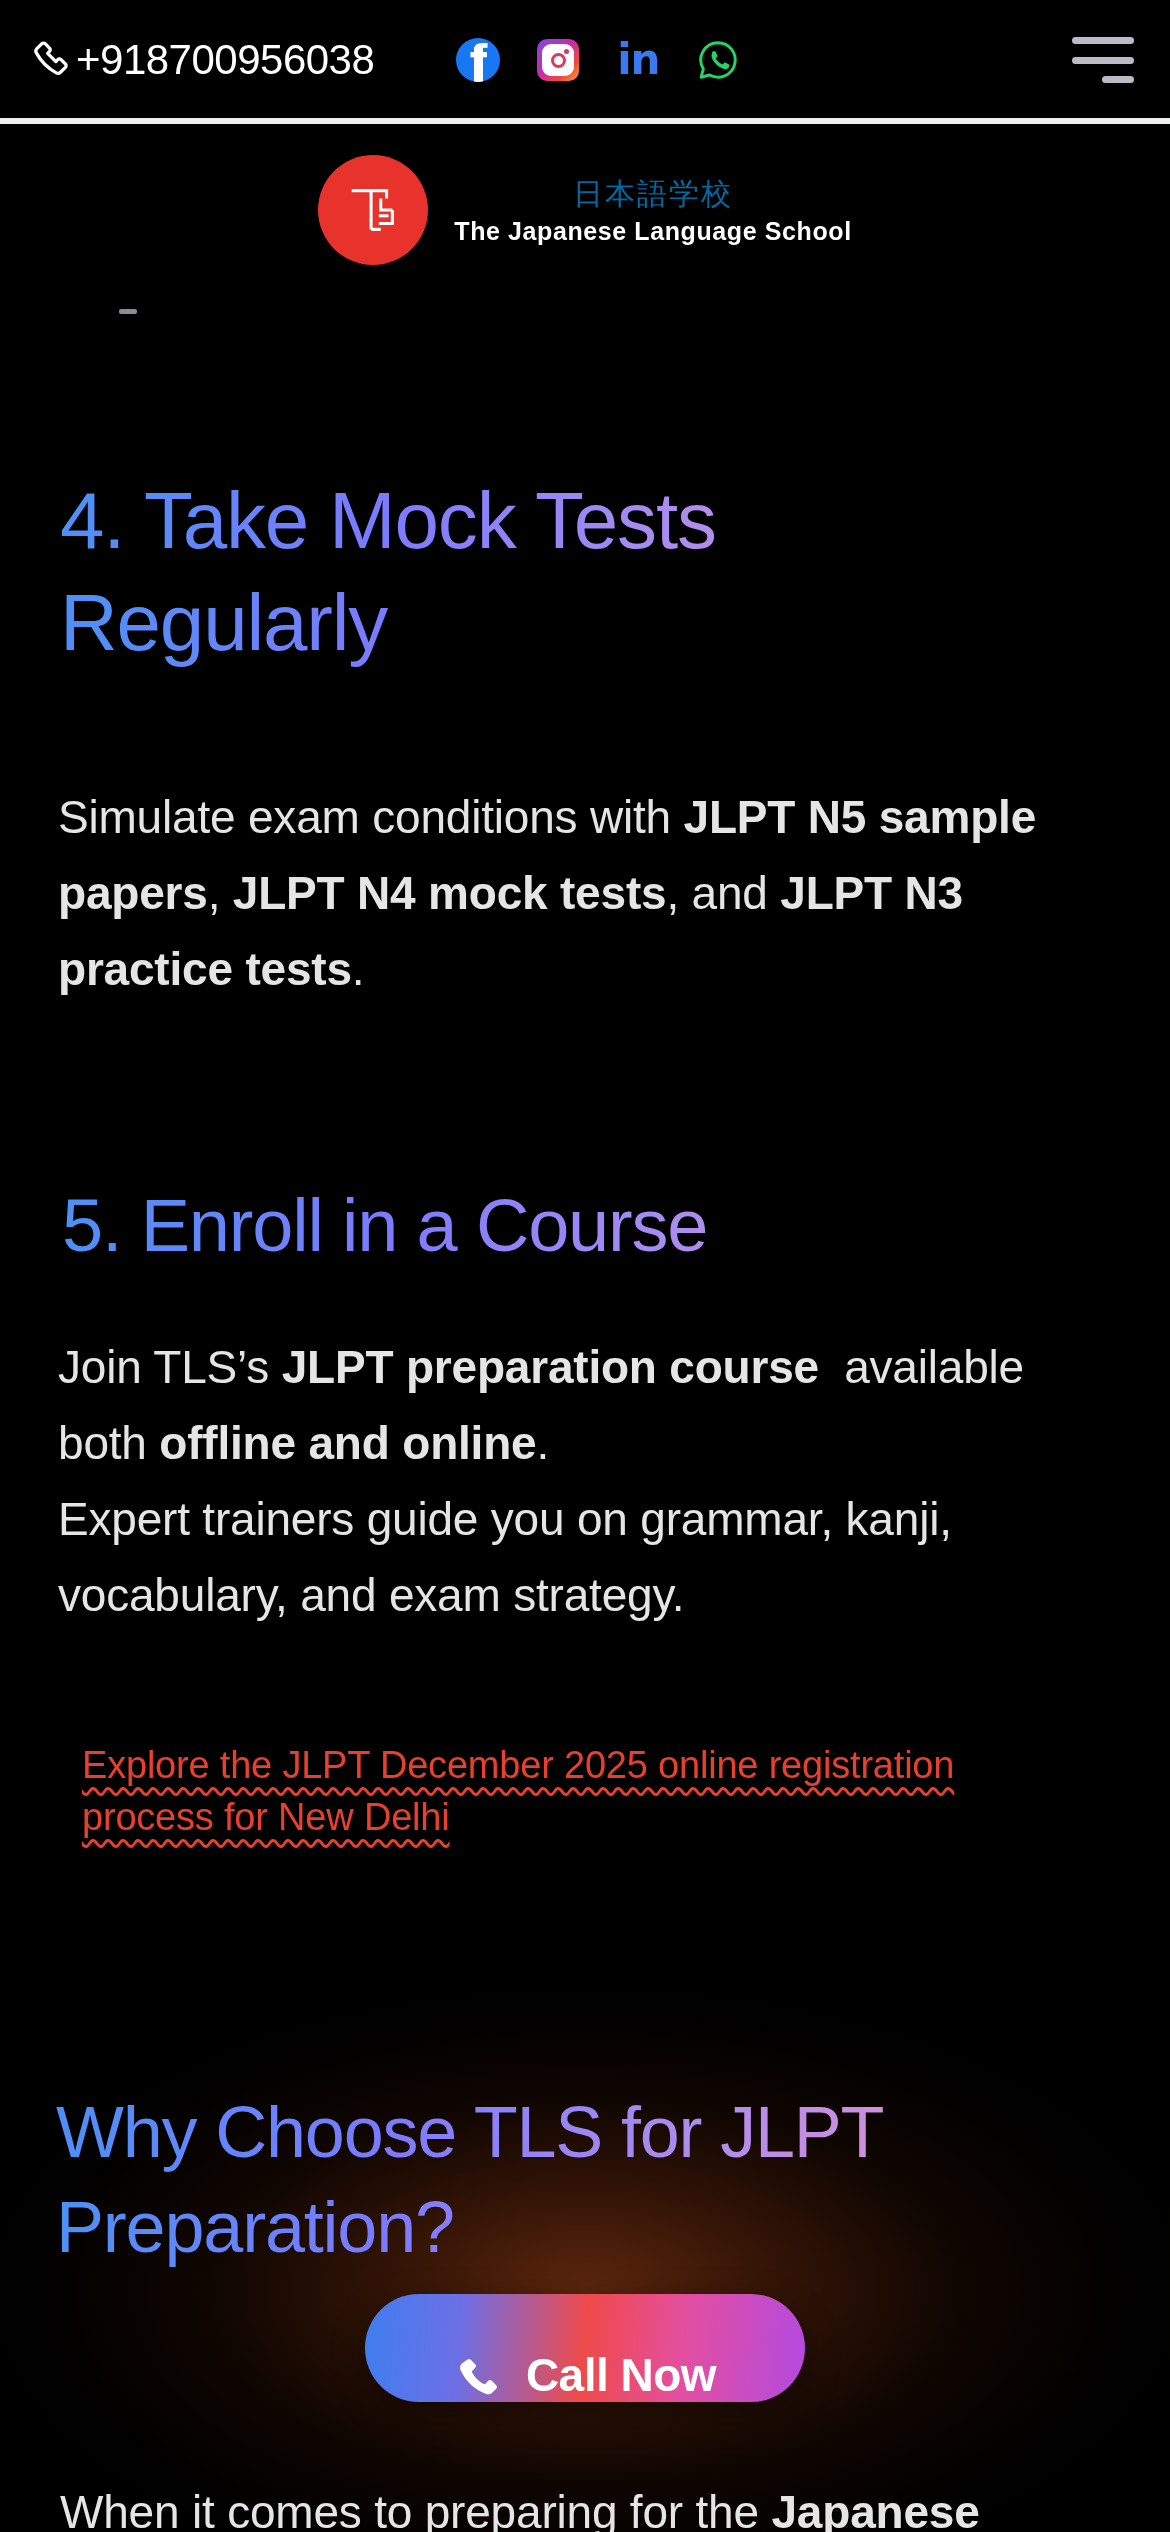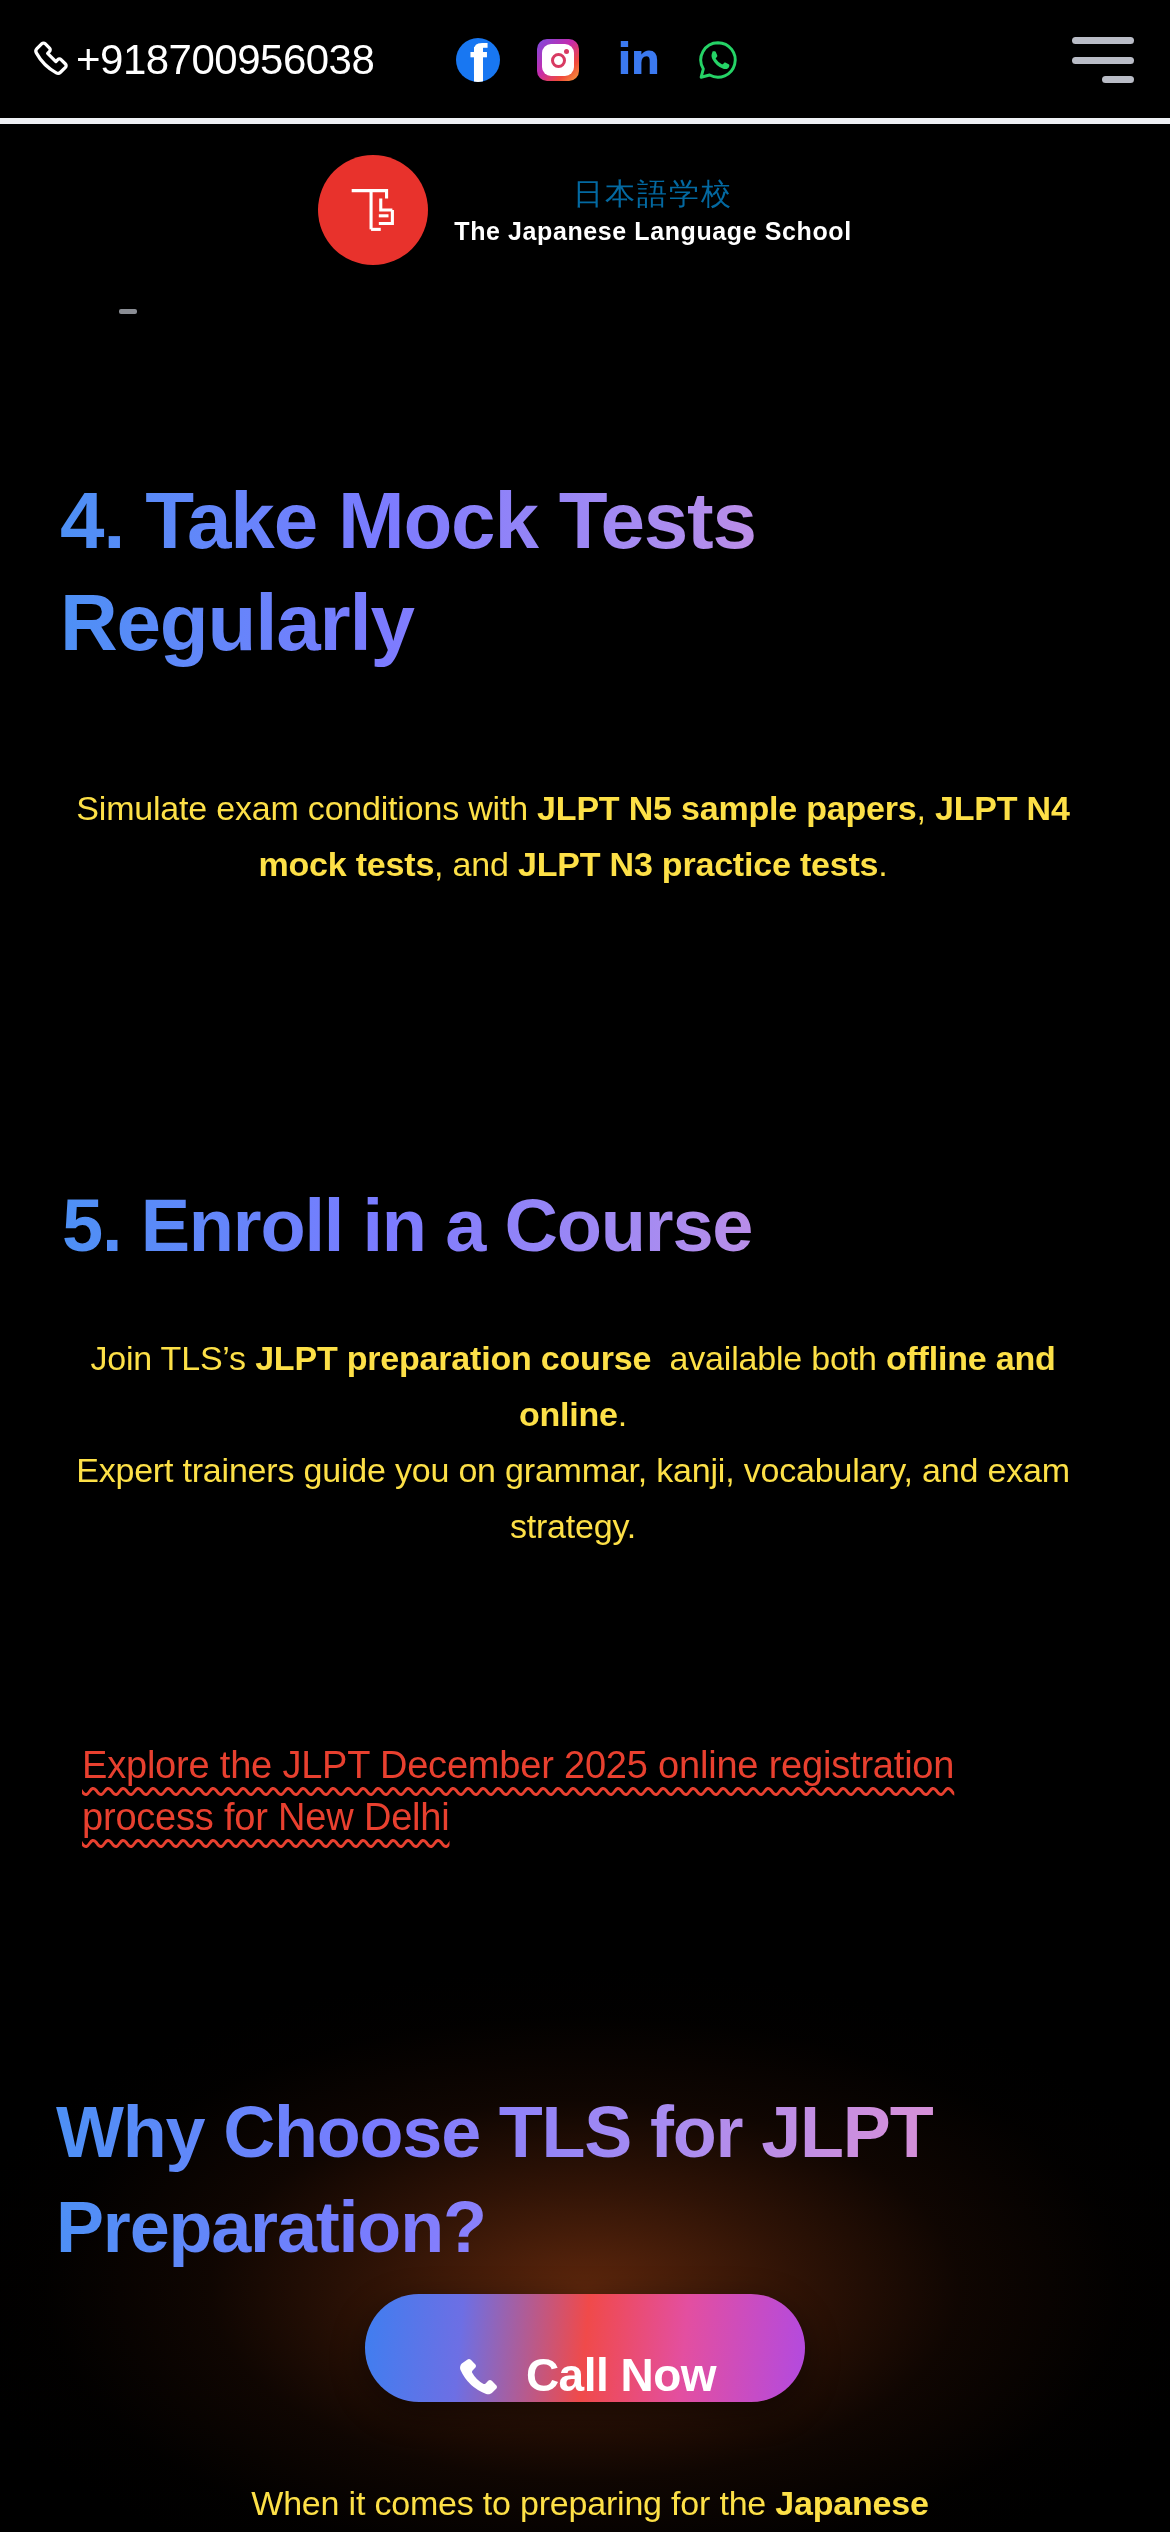--- a/index.html
+++ b/index.html
@@ -81,32 +81,32 @@
   .logo-jp{ color:#0369a1; font-size:30px; letter-spacing:2px; font-family:"DejaVu Sans", sans-serif; }
   .logo-en{ color:#fff; font-size:25px; font-weight:700; letter-spacing:0.6px; white-space:nowrap;text-align:center; }
 
   .stray-dash{ position:absolute; left:119px; top:309px; width:18px; height:5px;
                background:#8a8d94; border-radius:2px; z-index:4; }
 
   
   .content{ position:absolute; left:0; top:0; width:1170px; z-index:3; }
 
   .gh{
-    font-weight:700;
+    font-weight:400;
     background:linear-gradient(90deg,#4d90f5 0%,#7b7bff 32%,#a98cf0 60%,#cf8fdd 80%,#e693c9 100%);
     -webkit-background-clip:text; background-clip:text;
     -webkit-text-fill-color:transparent; color:transparent;
     letter-spacing:-1.2px;
   }
 
   .h-mock{ position:absolute; left:60px; top:470px; width:1000px; font-size:80px; line-height:1.28; }
   .h-enroll{ position:absolute; left:62px; top:1180px; width:1010px; font-size:74px; line-height:1.25; }
   .h-why{ position:absolute; left:56px; top:2085px; width:1030px; font-size:72px; line-height:1.32; }
 
-  .para{ color:#fde047; font-size:34px; line-height:1.65; letter-spacing:-0.2px;text-align:center; }
+  .para{ color:#e5e5e5; font-size:46px; line-height:1.65; letter-spacing:-0.2px; }
   .para b{ font-weight:700; }
 
   .p-mock{ position:absolute; left:58px; top:780px; width:1030px; }
   .p-enroll{ position:absolute; left:58px; top:1330px; width:1030px; }
   .p-bottom{ position:absolute; left:60px; top:2475px; width:1060px; white-space:nowrap; }
 
   .redlink{
     position:absolute; left:58px; top:1740px; width:900px;
     color:#e8402f; font-size:38px; line-height:1.36; letter-spacing:-0.2px;
     text-decoration-line:underline;

